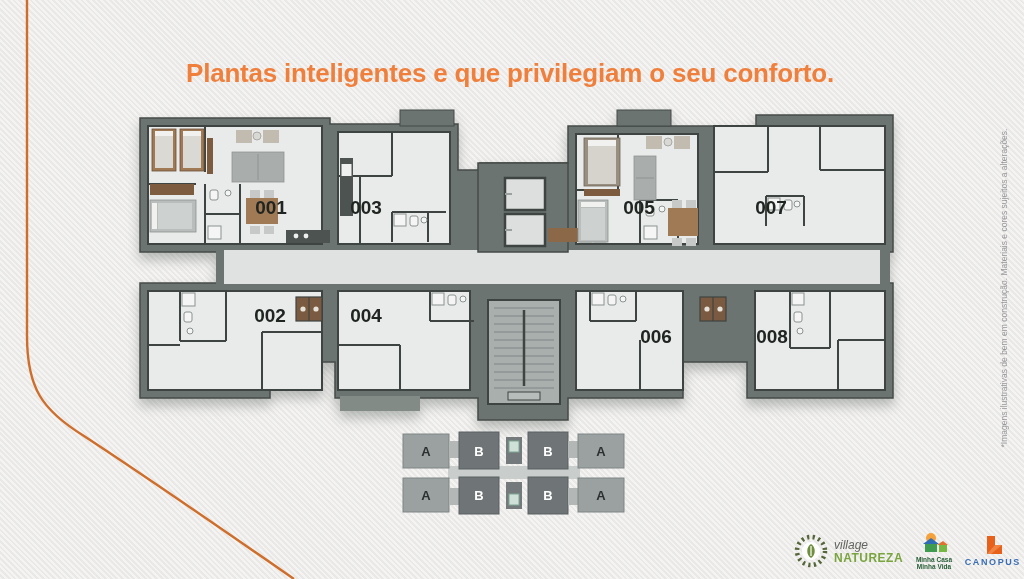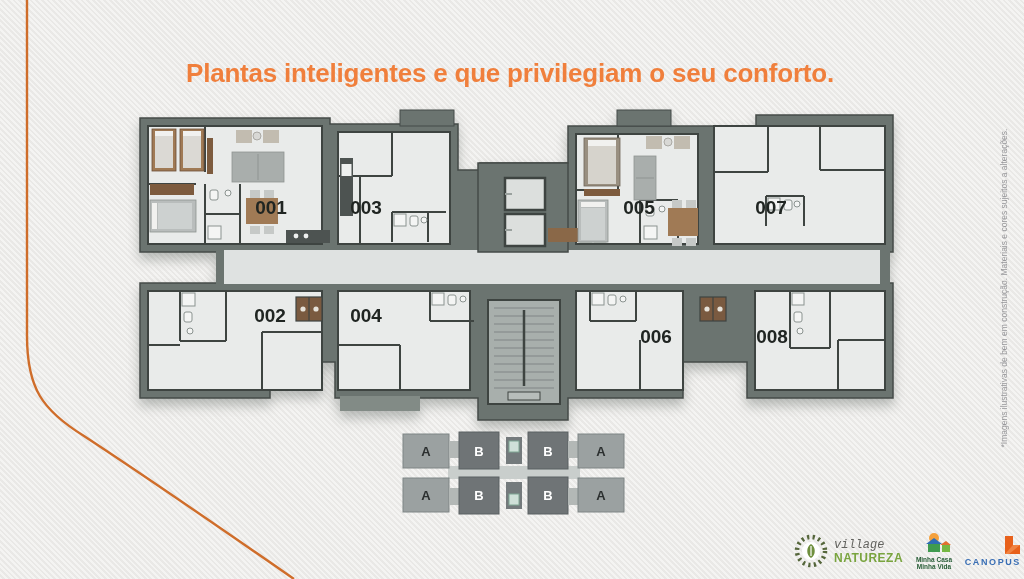--- a/index.html
+++ b/index.html
@@ -18,23 +18,23 @@
     position:absolute;left:1004px;top:288px;width:380px;
     transform:translate(-50%,-50%) rotate(-90deg);
     font-size:8.5px;color:#97979a;text-align:center;white-space:nowrap;
   }
   .logos{
     position:absolute;left:793px;top:527px;width:228px;height:48px;
     display:flex;align-items:center;justify-content:space-between;
   }
   .logo-village{display:flex;align-items:center;gap:5px;}
   .lv-text{display:flex;flex-direction:column;line-height:1;}
-  .lv-script{font-family:Liberation Mono, monospace;font-style:italic;font-size:12px;color:#63635f;margin-bottom:1px;}
+  .lv-script{font-family:Liberation Sans, sans-serif;font-style:italic;font-size:12px;color:#63635f;margin-bottom:1px;}
   .lv-name{font-size:12px;font-weight:bold;color:#79a43e;letter-spacing:.5px;}
-  .logo-col{display:flex;flex-direction:column;align-items:flex-end;gap:2px;}
+  .logo-col{display:flex;flex-direction:column;align-items:center;gap:2px;}
   .mcmv-text{font-size:6.5px;font-weight:bold;color:#265c35;line-height:1.15;text-align:center;}
   .canopus-text{font-size:9px;font-weight:bold;color:#3a6fb5;letter-spacing:1.6px;}
   svg text.unit-num{font-family:"Liberation Sans",sans-serif;font-size:19px;font-weight:bold;fill:#202522;}
   svg text.kp{font-family:"Liberation Sans",sans-serif;font-size:13px;font-weight:bold;}
   svg text.kp-a{fill:#2c3030;}
   svg text.kp-b{fill:#ffffff;}
 </style>
 </head>
 <body>
 

